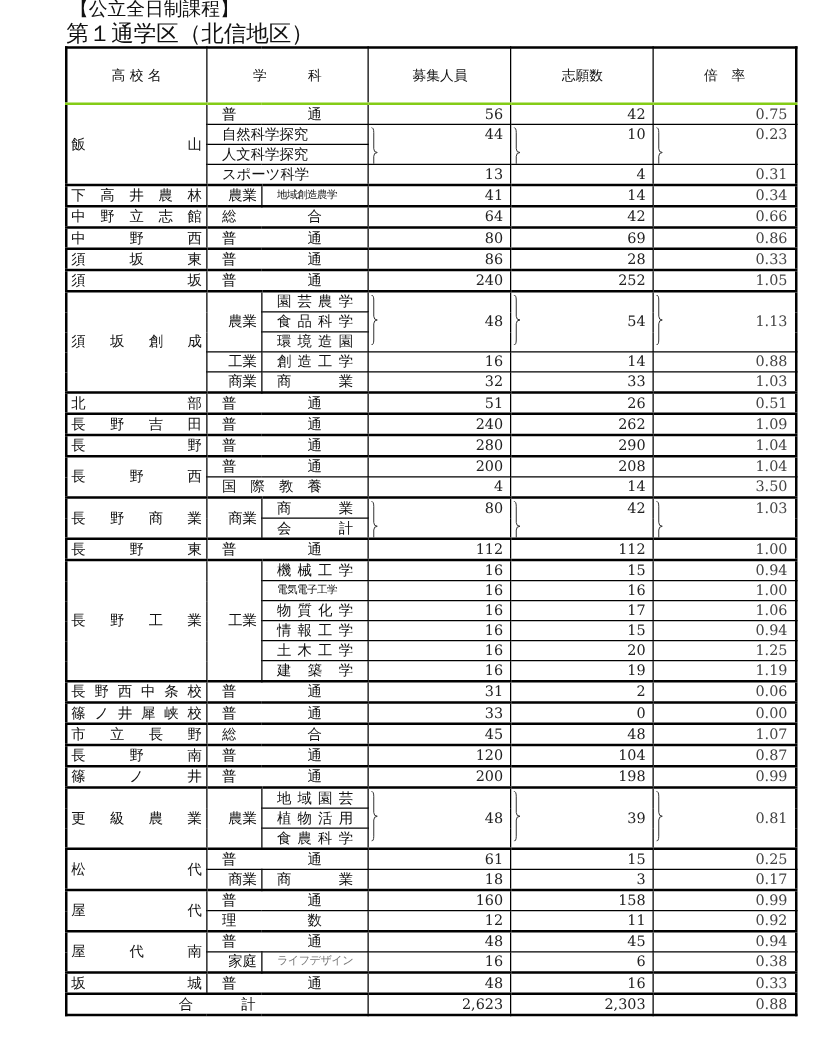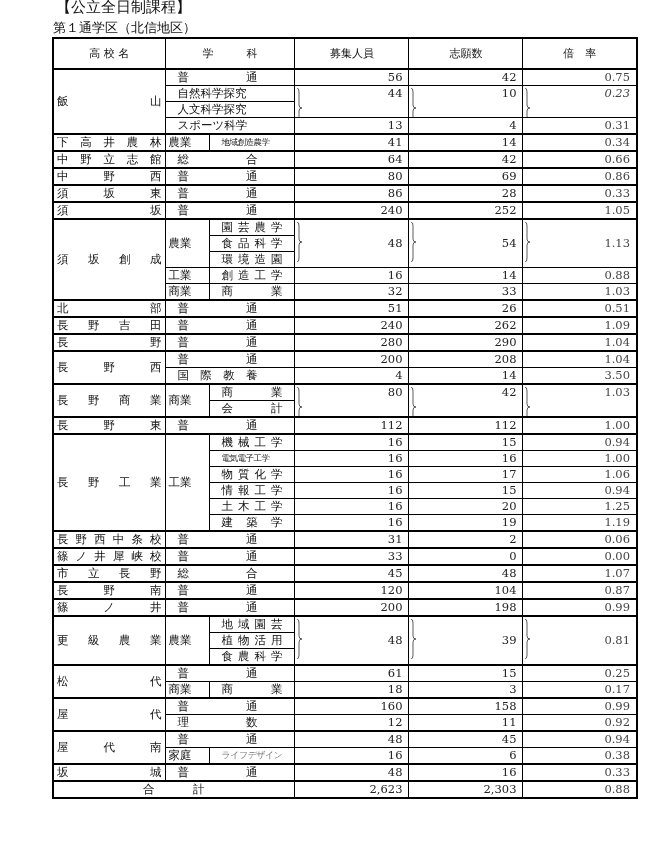--- a/index.html
+++ b/index.html
@@ -1,33 +1,33 @@
 <!DOCTYPE html>
 <html><head>
 <meta charset="utf-8">
 <style>
   html, body { margin: 0; padding: 0; background: #ffffff; }
   body { width: 669px; height: 847px; position: relative; overflow: hidden;
          font-family: "DejaVu Sans", "Liberation Sans", sans-serif; color: #111; }
   .title1 { position: absolute; left: 56px; top: 0; font-size: 15px; line-height: 15px; }
-  .title2 { position: absolute; left: 53px; top: 20px; font-size: 13px; line-height: 15px; }
+  .title2 { position: absolute; left: 53px; top: 20px; font-size: 18px; line-height: 15px; }
   table.main { position: absolute; left: 52px; top: 37px; border-collapse: collapse;
                border: 2px solid #000; table-layout: fixed; }
   table.main td { border: 1px solid #000; padding: 0 3px; height: 15px; line-height: 15px;
                   font-size: 11.5px; overflow: hidden; white-space: nowrap; box-sizing: border-box; }
-  table.main tr.hdr td { height: 31px; text-align: center; font-size: 11px;
-                         border-bottom: 2px solid #000000; }
+  table.main tr.hdr td { height: 45px; text-align: center; font-size: 11px;
+                         border-bottom: 2px solid #84cc16; }
   td.num { text-align: right; font-family: "DejaVu Serif", "Liberation Serif", serif;
            font-size: 11px; color: #222; padding-right: 6px !important; }
   td.rate { color: #444; text-align: right; }
   td.school { font-size: 12px; letter-spacing: 0; }
   td.school .sn { display: flex; justify-content: space-between; }
   td.dept { text-align: left; padding-left: 12px !important; }
   td.dept .dn { display: inline-flex; justify-content: space-between; width: 80px; }
-  td.cat { text-align: left; font-size: 11px; }
+  td.cat { text-align: right; font-size: 11px; }
   td.sub { font-size: 11px; padding: 0 12px !important; }
   td.sub .dn { display: flex; justify-content: space-between; }
   td.sub.small { font-size: 8.5px; letter-spacing: -0.5px; }
   td.sub.grey { color: #777; font-size: 9px; }
   td.wide { text-align: center; letter-spacing: 1px; }
   td.brace { position: relative; vertical-align: top; }
   td.brace.mid { vertical-align: middle; }
   td.brace .br { position: absolute; left: 1px; top: 2px; bottom: 2px; width: 6px; }
   tr.sep td { border-top: 2px solid #000; }
   tr.total td { border-top: 2px solid #000; }
@@ -81,21 +81,21 @@
         <td class="num brace" rowspan="2">
           <svg class="br" viewBox="0 0 6 40" preserveAspectRatio="none">
             <path d="M1 0 Q3 0 3 4 L3 17 Q3 20 6 20 Q3 20 3 23 L3 36 Q3 40 1 40" fill="none" stroke="#333" stroke-width="0.8" vector-effect="non-scaling-stroke"></path>
           </svg>
           <span style="display: block; margin-top: 0px;">10</span>
         </td>
         <td class="num rate brace" rowspan="2">
           <svg class="br" viewBox="0 0 6 40" preserveAspectRatio="none">
             <path d="M1 0 Q3 0 3 4 L3 17 Q3 20 6 20 Q3 20 3 23 L3 36 Q3 40 1 40" fill="none" stroke="#333" stroke-width="0.8" vector-effect="non-scaling-stroke"></path>
           </svg>
-          <span style="display: block; margin-top: 0px; font-style: italic;">0.23</span>
+          <span style="display: block; margin-top: 0px;">0.23</span>
         </td>
       </tr>
       <tr>
         <td class="dept" colspan="2"><span class="dn">人文科学探究</span></td>
       </tr>
       <tr>
         <td class="dept" colspan="2"><span class="dn">スポーツ科学</span></td>
         <td class="num" rowspan="1"><span>13</span></td>
         <td class="num" rowspan="1"><span>4</span></td>
         <td class="num rate" rowspan="1"><span>0.31</span></td>

